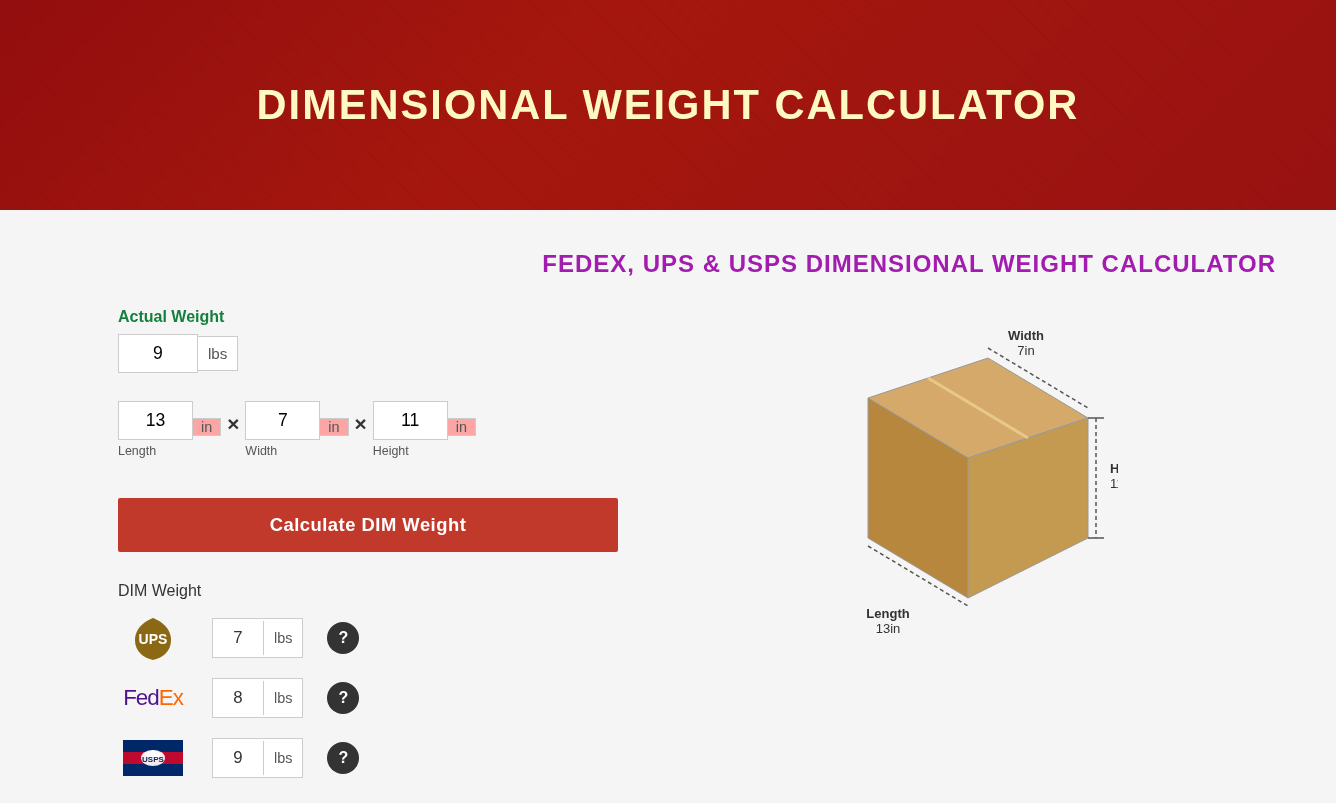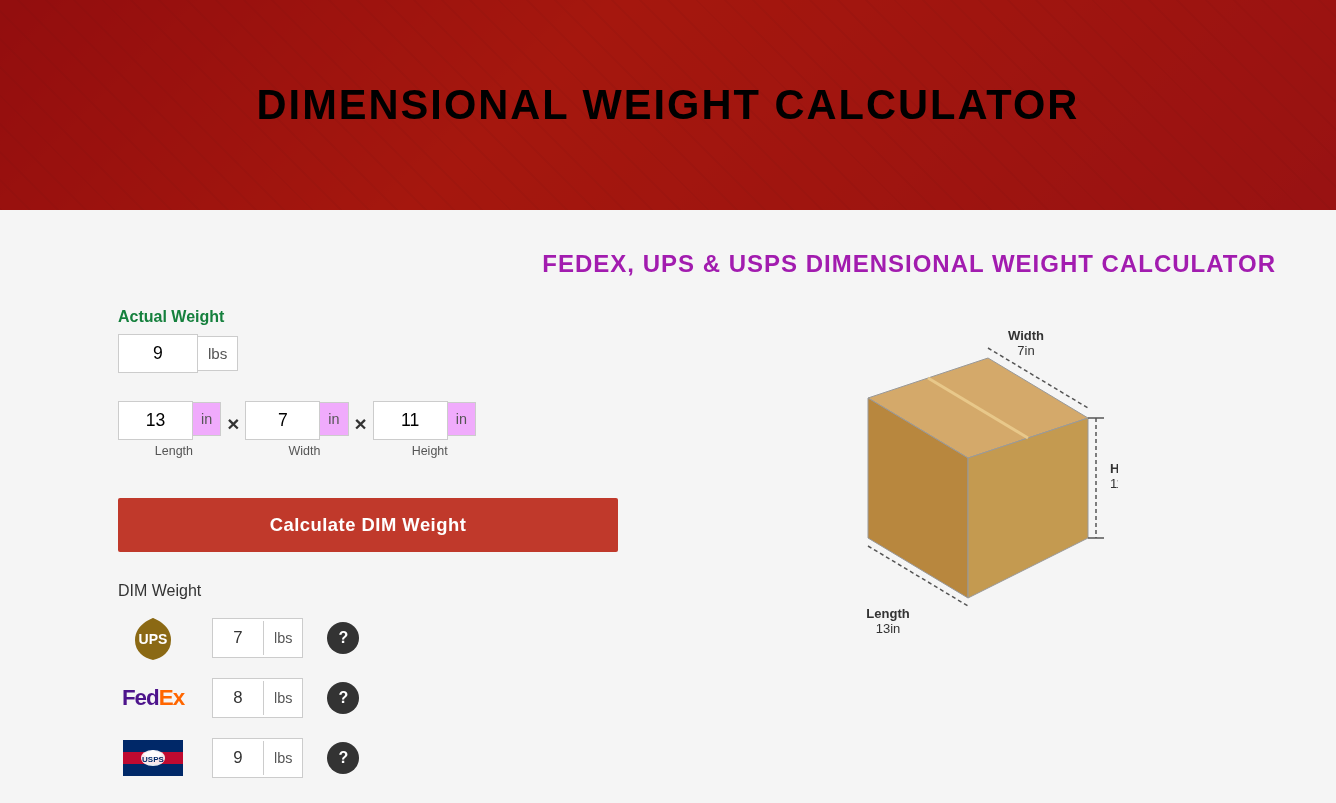--- a/index.html
+++ b/index.html
@@ -25,21 +25,21 @@
       inset: 0;
       background: repeating-linear-gradient(
         45deg,
         rgba(0,0,0,0.08) 0px, rgba(0,0,0,0.08) 2px,
         transparent 2px, transparent 20px
       ),
       linear-gradient(135deg, #8b0000 0%, #cc2200 40%, #a01010 100%);
     }
     .hero h1 {
       position: relative;
-      color: #000000;
+      color: #fef9c3;
       font-size: 2.6rem;
       font-weight: 900;
       letter-spacing: 2px;
       text-transform: uppercase;
       text-align: center;
       z-index: 1;
     }
 
     
     .main-content {
@@ -106,21 +106,21 @@
     .dimensions-row {
       display: flex;
       align-items: flex-end;
       gap: 0;
       margin-bottom: 28px;
     }
 
     .dim-group {
       display: flex;
       flex-direction: column;
-      align-items: flex-end;
+      align-items: flex-start;
     }
 
     .dim-group .input-box {
       width: 75px;
     }
 
     .dim-sub-label {
       font-size: 0.78rem;
       color: #555;
       margin-top: 4px;
@@ -128,24 +128,24 @@
 
     .multiply-sign {
       font-size: 1.3rem;
       font-weight: bold;
       color: #333;
       padding: 0 6px;
       margin-bottom: 22px;
     }
 
     .in-label {
-      background: #f0abfc;
+      background: #fca5a5;
       border: 1px solid #ccc;
       border-left: none;
-      padding: 8px 8px;
+      padding: 0 8px;
       color: #555;
       font-size: 0.9rem;
       margin-bottom: 22px;
     }
 
     .calc-button {
       display: block;
       width: 100%;
       background: #c0392b;
       color: #fff;
@@ -216,21 +216,21 @@
       color: #fff;
       font-size: 1rem;
       font-weight: bold;
       cursor: pointer;
       flex-shrink: 0;
     }
 
     
     .fedex-text {
       font-size: 1.4rem;
-      font-weight: 700;
+      font-weight: 400;
       letter-spacing: -1px;
       line-height: 1;
     }
     .fedex-fed { color: #4d148c; }
     .fedex-ex { color: #ff6600; }
 
     
     .box-illustration {
       flex: 1;
       display: flex;

